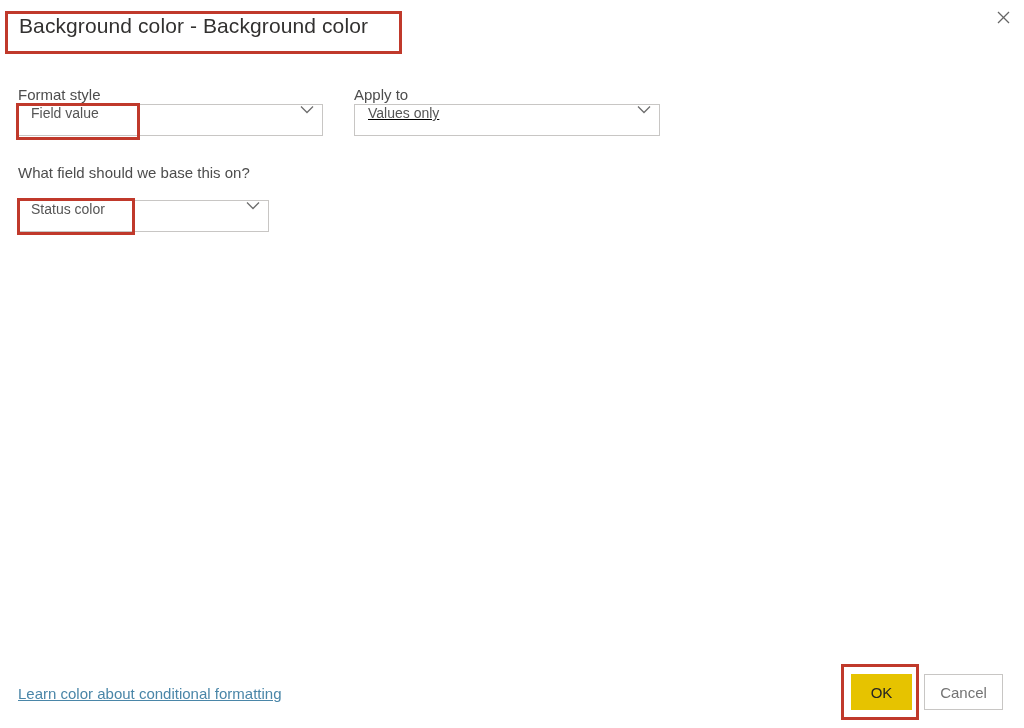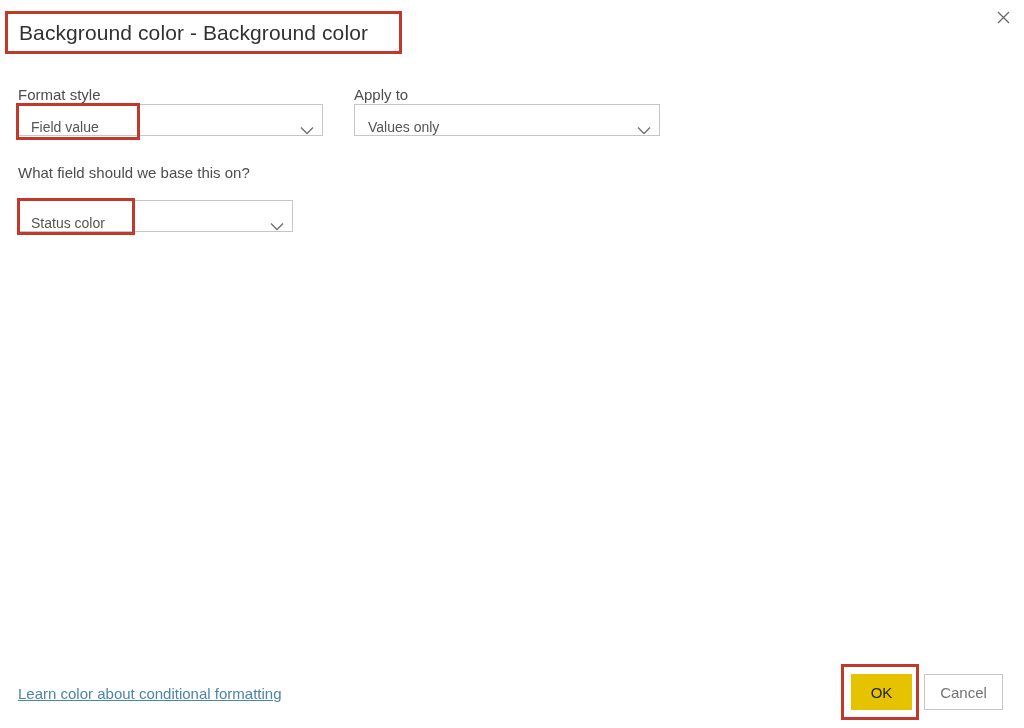--- a/index.html
+++ b/index.html
@@ -44,21 +44,21 @@
   
   .title-wrap {
     position: absolute;
     left: 5px;
     top: 11px;
     width: 397px;
     height: 43px;
     box-sizing: border-box;
     border: 3px solid #c0392b;
     display: flex;
-    align-items: center;
+    align-items: flex-start;
   }
   .title-text {
     font-size: 21px;
     color: #323130;
     padding-left: 11px;
     letter-spacing: 0.1px;
     white-space: nowrap;
   }
 
   
@@ -74,21 +74,21 @@
   #label-base-field   { left: 18px; top: 148px; }
 
   
   .dropdown {
     position: absolute;
     box-sizing: border-box;
     height: 32px;
     background: #ffffff;
     border: 1px solid #c8c6c4;
     display: flex;
-    align-items: flex-end;
+    align-items: flex-start;
     cursor: pointer;
   }
   .dropdown .dd-value {
     font-size: 14px;
     color: #555555;
     padding-left: 13px;
     flex: 1;
     white-space: nowrap;
     overflow: hidden;
     text-overflow: ellipsis;
@@ -96,22 +96,22 @@
   .dropdown .chev {
     width: 30px;
     display: flex;
     align-items: center;
     justify-content: center;
     flex: 0 0 30px;
   }
   .chev svg { display: block; }
 
   #dd-format-style { left: 17px;  top: 104px; width: 306px; }
-  #dd-apply-to     { left: 354px; top: 104px; width: 306px; }
-  #dd-base-field   { left: 17px;  top: 200px; width: 276px; }
+  #dd-apply-to     { left: 354px; top: 104px; width: 306px; text-decoration: underline; }
+  #dd-base-field   { left: 17px;  top: 200px; width: 252px; }
 
   
   .annot {
     position: absolute;
     box-sizing: border-box;
     border: 3px solid #c0392b;
     pointer-events: none;
   }
   #annot-format-style { left: 16px;  top: 103px; width: 124px; height: 37px; }
   #annot-base-field   { left: 17px;  top: 198px; width: 118px; height: 37px; }

